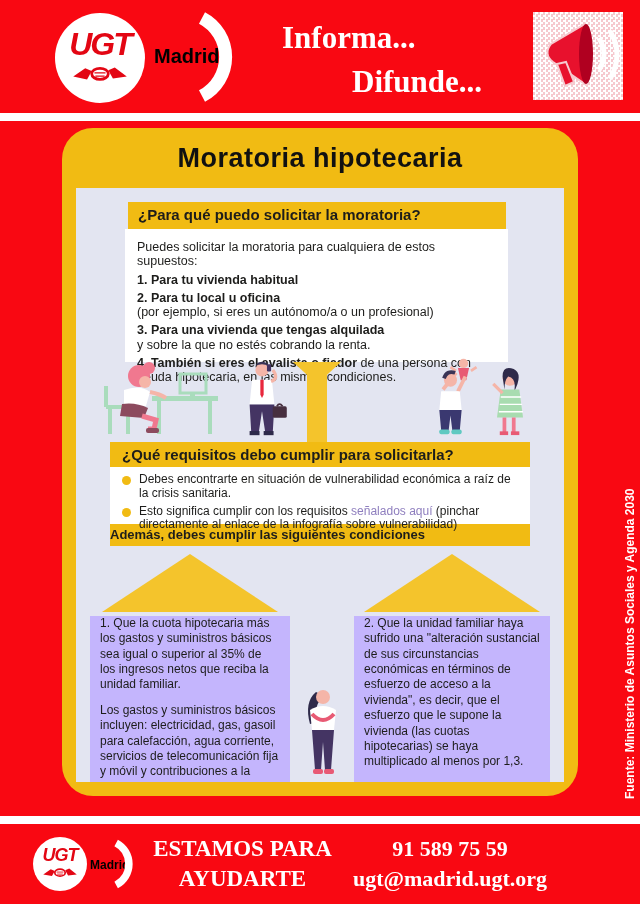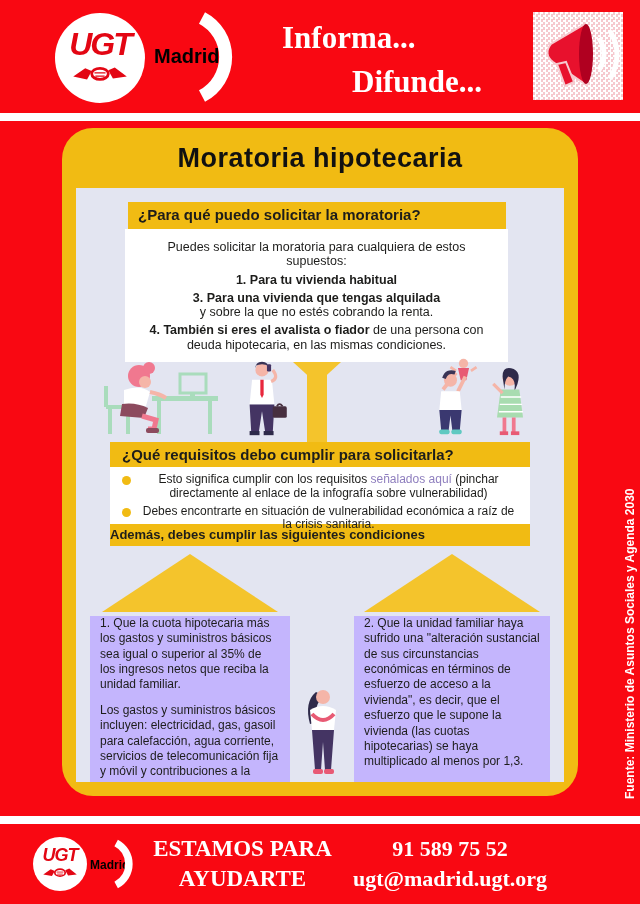--- a/index.html
+++ b/index.html
@@ -47,21 +47,21 @@
     height:60px; display:flex; align-items:center; justify-content:center;
     font-size:27px; font-weight:bold; color:#111111; letter-spacing:0.5px;
   }
   .lavender { position:relative; width:488px; height:594px; background:#E3E5F1; overflow:hidden; }
   .banner {
     background:#F1BB13; font-weight:bold; color:#1D1D1B;
   }
   .banner-1 { margin:14px 0 0 52px; width:378px; height:27px; font-size:15px; padding:4px 10px 0 10px; }
   .banner-2 { margin-left:34px; width:420px; height:25px; font-size:15px; padding:4px 12px 0 12px; }
   .banner-3 { margin-left:34px; width:420px; height:22px; font-size:13px; text-align:left; padding-top:3px; }
-  .white-box { background:#ffffff; color:#1D1D1B;text-align:center; }
+  .white-box { background:#ffffff; color:#1D1D1B; }
   .box-1 {
     margin-left:49px; width:383px; height:133px; padding:7px 12px;
     font-size:12.5px; line-height:1.14;
   }
   .box-1 p { margin:4px 0; }
   .box-1 .block { display:block; }
   .box-2 {
     margin-left:34px; width:420px; height:57px; padding:6px 12px 4px 10px;
     font-size:12px; line-height:1.15;
   }
@@ -154,20 +154,21 @@
     <div class="yellow-panel">
       <div class="panel-title">Moratoria hipotecaria</div>
 
       <div class="lavender">
 
         <div class="banner banner-1">¿Para qué puedo solicitar la moratoria?</div>
 
         <div class="white-box box-1">
           <p><span>Puedes solicitar la moratoria para cualquiera de estos supuestos:</span></p>
           <p><strong>1. Para tu vivienda habitual</strong></p>
+          <p><strong>2. Para tu local u oficina</strong><span class="block">(por ejemplo, si eres un autónomo/a o un profesional)</span></p>
           <p><strong>3. Para una vivienda que tengas alquilada</strong><span class="block">y sobre la que no estés cobrando la renta.</span></p>
           <p><strong>4. También si eres el avalista o fiador</strong><span> de una persona con deuda hipotecaria, en las mismas condiciones.</span></p>
         </div>
 
         <div class="illu-strip">
           <span class="funnel">
             <svg width="488" height="80" viewBox="0 0 488 80">
               <polygon points="217,0 265,0 241,22" fill="#F4C42C"></polygon>
               <rect x="231" y="6" width="20" height="74" fill="#F4C42C"></rect>
             </svg>
@@ -230,25 +231,25 @@
               <rect x="87" y="81" width="9" height="4" fill="#E85A74"></rect>
             </svg>
           </span>
         </div>
 
         <div class="banner banner-2">¿Qué requisitos debo cumplir para solicitarla?</div>
 
         <div class="white-box box-2">
           <div class="bullet-row">
             <span class="bullet-dot"></span>
-            <span><span>Esto significa cumplir con los requisitos </span><span class="link-text">señalados aquí</span><span> (pinchar directamente al enlace de la infografía sobre vulnerabilidad)</span></span>
+            <span>Debes encontrarte en situación de vulnerabilidad económica a raíz de la crisis sanitaria.</span>
           </div>
           <div class="bullet-row">
             <span class="bullet-dot"></span>
-            <span>Debes encontrarte en situación de vulnerabilidad económica a raíz de la crisis sanitaria.</span>
+            <span><span>Esto significa cumplir con los requisitos </span><span class="link-text">señalados aquí</span><span> (pinchar directamente al enlace de la infografía sobre vulnerabilidad)</span></span>
           </div>
         </div>
 
         <div class="banner banner-3">Además, debes cumplir las siguientes condiciones</div>
 
         <div class="columns">
           <div class="col col-left">
             <span class="pointer-up">
               <svg width="200" height="58" viewBox="0 0 200 58">
                   <polygon points="12,58 188,58 100,0" fill="#F4C42C"></polygon>
@@ -309,18 +310,18 @@
     <span class="arc">
       <svg width="28" height="52" viewBox="0 0 52 92">
         <path d="M4 7 A 44 44 0 0 1 4 85" stroke="#ffffff" stroke-width="14" fill="none"></path>
       </svg>
     </span>
     <div class="footer-msg">
       <div>ESTAMOS PARA</div>
       <div>AYUDARTE</div>
     </div>
     <div class="footer-contact">
-      <div>91 589 75 52</div>
+      <div>91 589 75 59</div>
       <div>ugt@madrid.ugt.org</div>
     </div>
   </div>
 
 </div>
 
 </body></html>

